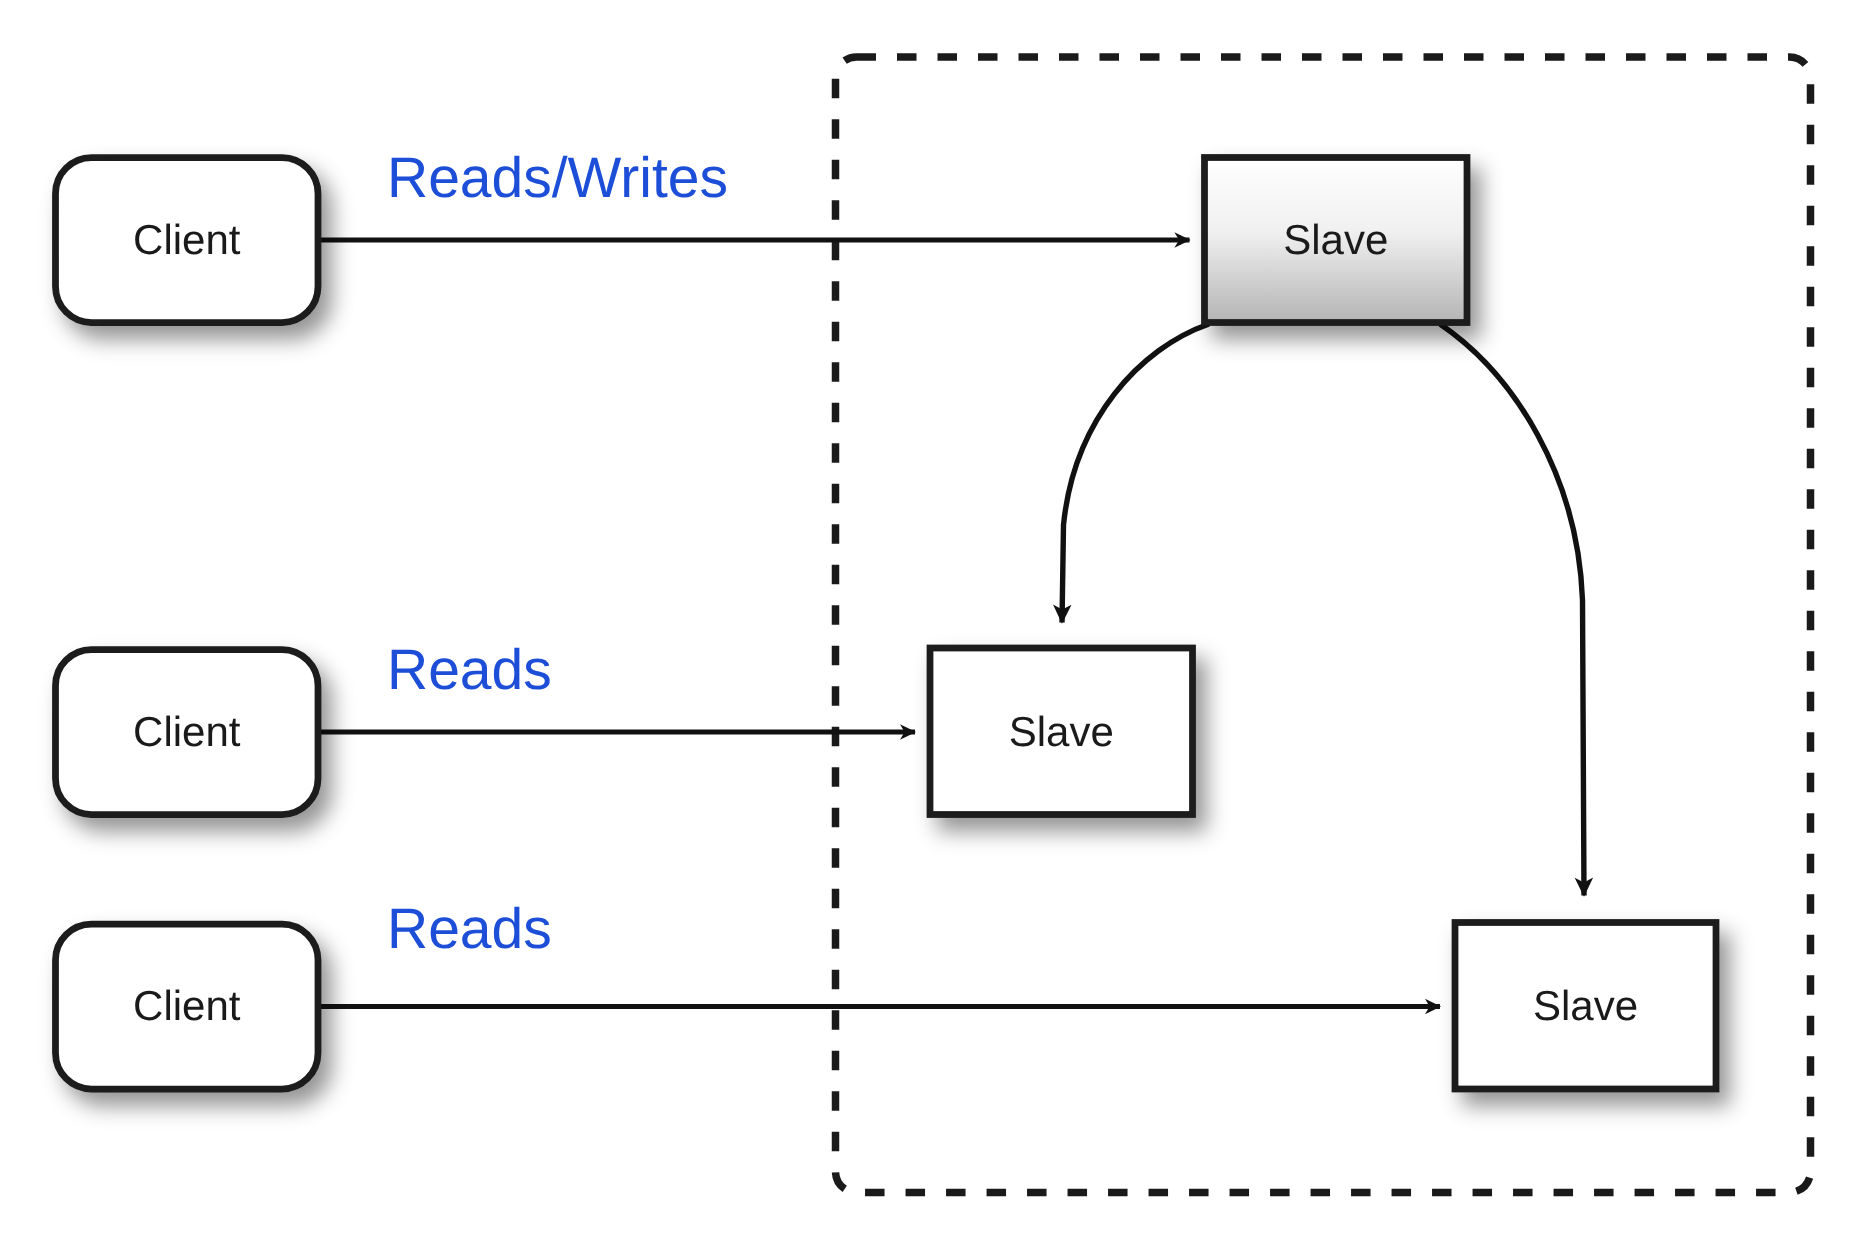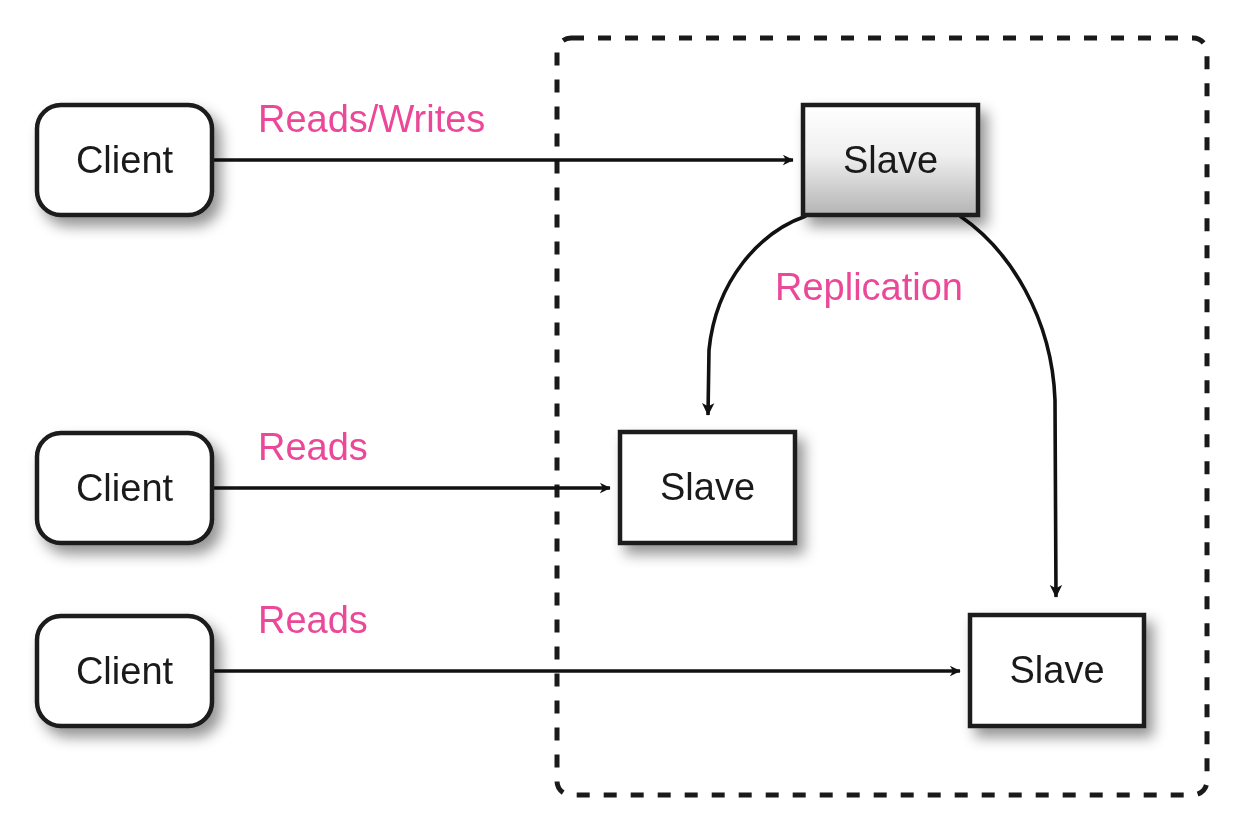--- a/index.html
+++ b/index.html
@@ -21,31 +21,31 @@
     top: 0;
     width: 1246px;
     height: 839px;
   }
   .node-label {
     position: absolute;
     display: flex;
     align-items: center;
     justify-content: center;
     font-family: "Liberation Sans", sans-serif;
-    font-size: 38px;
+    font-size: 28px;
     color: #1a1a1a;
     letter-spacing: 0px;
     pointer-events: none;
     white-space: nowrap;
   }
   .edge-label {
     position: absolute;
     font-family: "Liberation Sans", sans-serif;
     font-size: 38px;
-    color: #ec4899;
+    color: #1d4ed8;
     white-space: nowrap;
     line-height: 1;
   }
 </style>
 </head>
 <body>
 
 <div id="canvas">
 
   <svg class="layer" viewBox="0 0 1246 839" xmlns="http://www.w3.org/2000/svg">
@@ -117,15 +117,14 @@
   <div class="node-label" style="left:620px; top:432px; width:175px; height:111px;">Slave</div>
 
   <div class="node-label" style="left:970px; top:615px; width:174px; height:111px;">Slave</div>
 
   <div class="edge-label" style="left:258px; top:100px;">Reads/Writes</div>
 
   <div class="edge-label" style="left:258px; top:428px;">Reads</div>
 
   <div class="edge-label" style="left:258px; top:601px;">Reads</div>
 
-  <div class="edge-label" style="left:775px; top:268px;">Replication</div>
 
 </div>
 
 </body></html>

